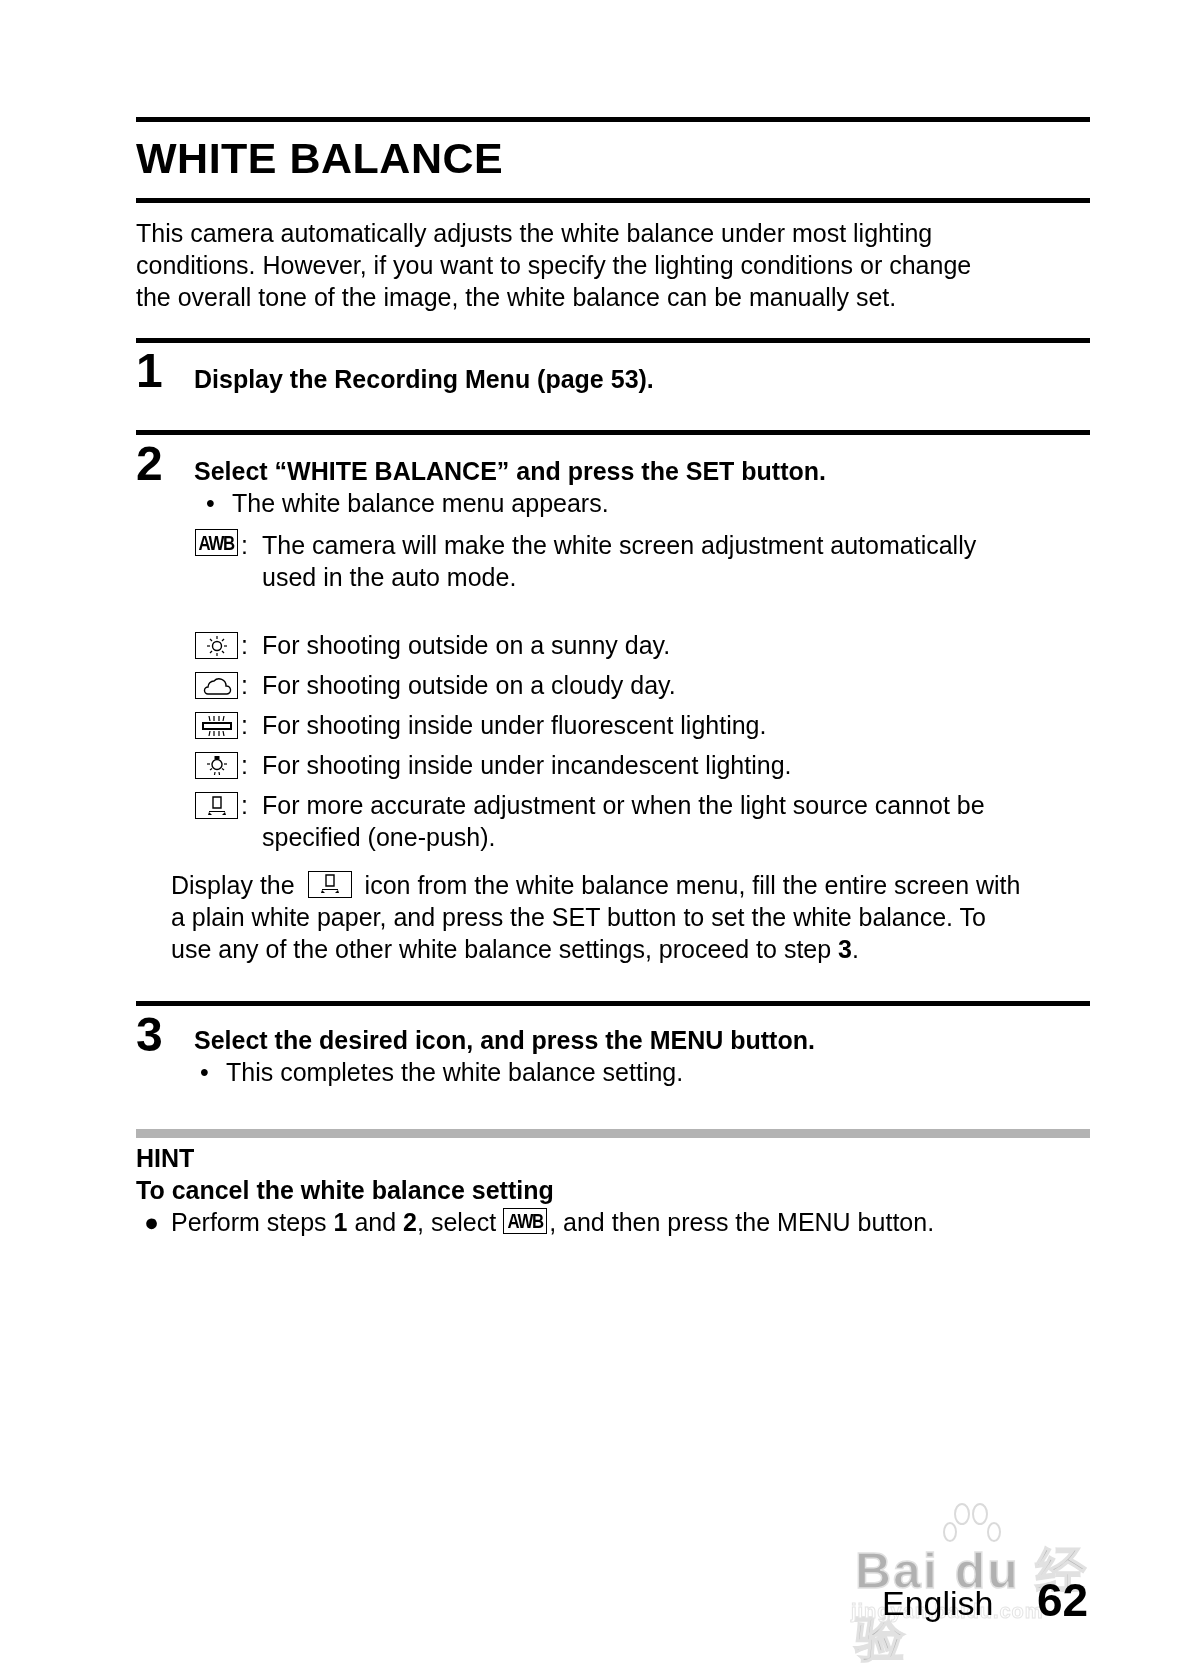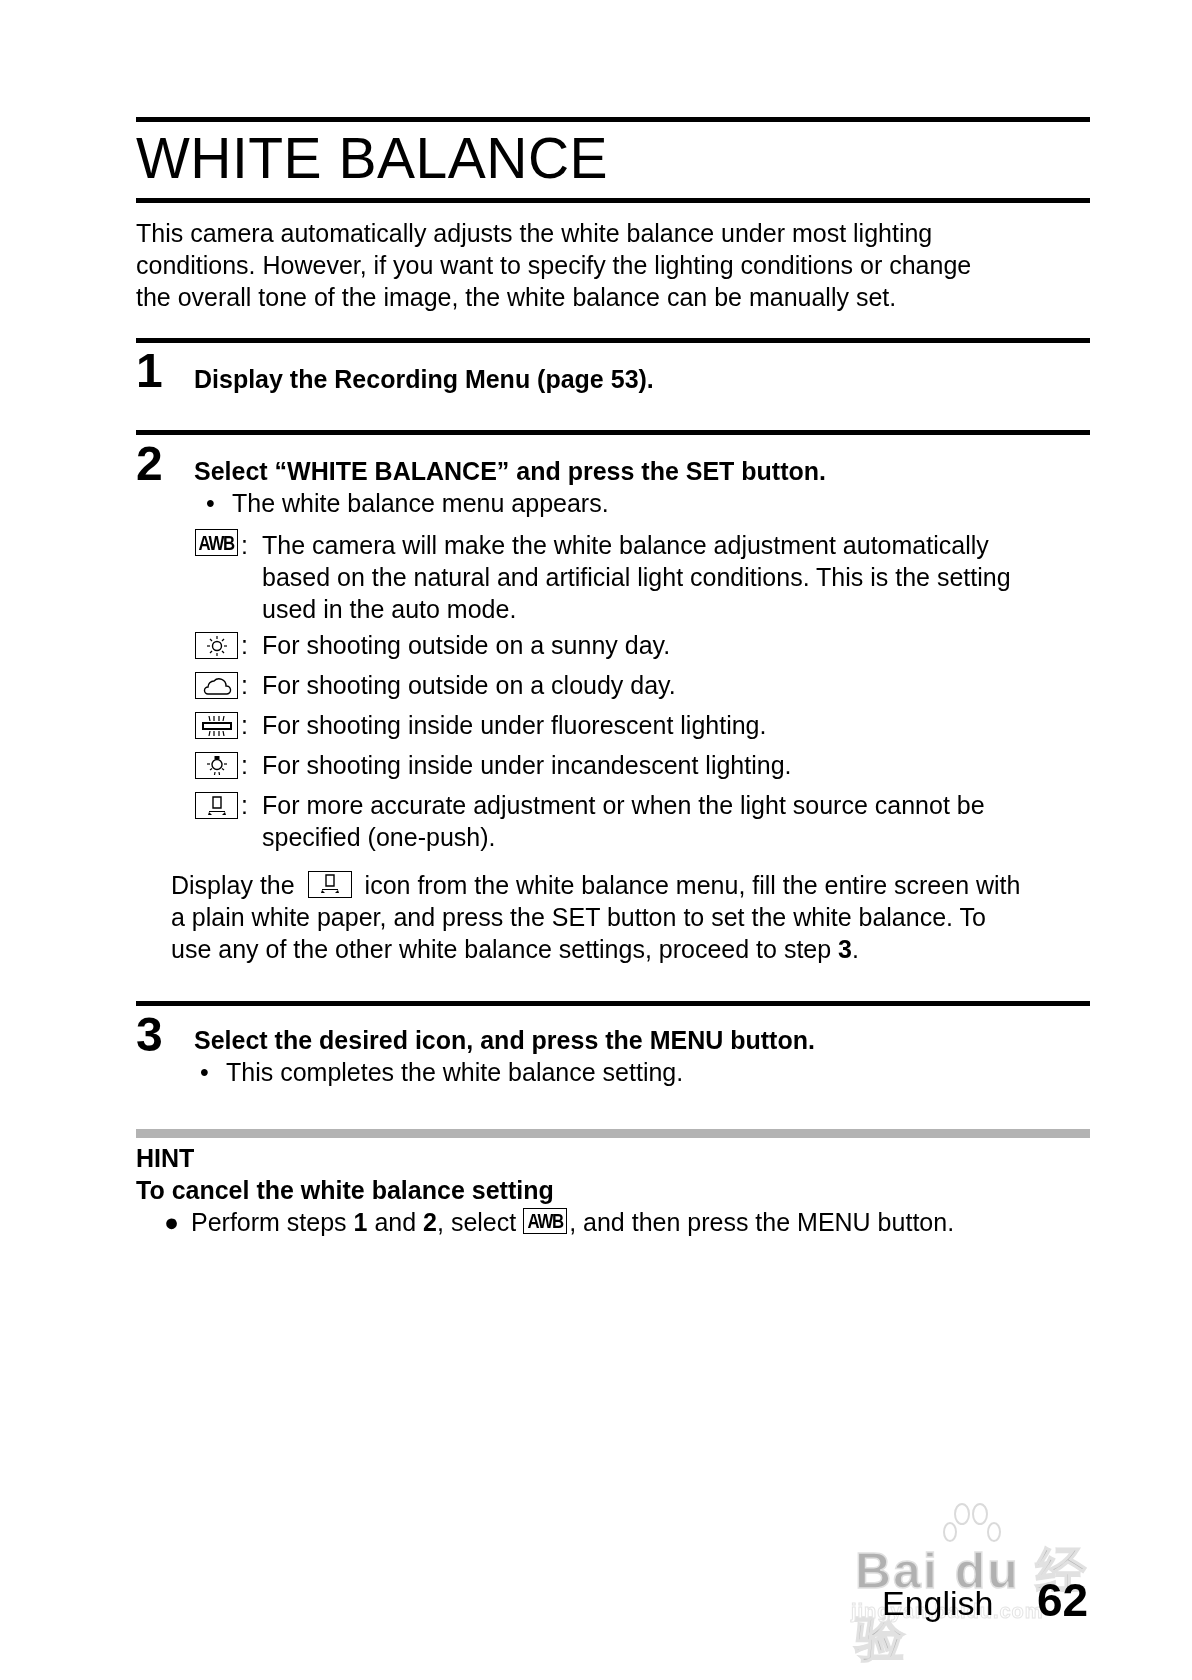--- a/index.html
+++ b/index.html
@@ -1,21 +1,21 @@
 <!DOCTYPE html>
 <html><head>
 <meta charset="utf-8">
 <style>
   html, body { margin:0; padding:0; background:#ffffff; }
   body { width:1192px; height:1680px; position:relative; overflow:hidden;
          font-family:"Liberation Sans", sans-serif; color:#000; }
   .rule { position:absolute; left:136px; width:954px; height:5px; background:#000; }
   .rule.grey { background:#b3b3b3; height:9px; }
   .abs { position:absolute; white-space:nowrap; }
-  .title { left:136px; top:126px; font-size:57px; font-weight:normal; letter-spacing:0.5px; line-height:64px; }
+  .title { left:136px; top:126px; font-size:43px; font-weight:bold; letter-spacing:0.5px; line-height:64px; }
   .body { font-size:25px; line-height:32px; }
   .intro { left:136px; top:217px; }
   .num { font-size:48px; font-weight:bold; line-height:50px; }
   .head { font-size:25px; font-weight:bold; line-height:32px; }
   .bul { display:inline-block; width:32px; text-align:left; padding-left:6px; box-sizing:border-box; }
   .icon { position:absolute; left:195px; width:43px; height:27px; border:1.5px solid #000; box-sizing:border-box;
           display:flex; align-items:center; justify-content:center; }
   .icon svg { display:block; }
   .awb { font-family:"Liberation Sans", sans-serif; font-weight:bold; font-size:21px; letter-spacing:-1.5px;
          transform:scaleX(0.8); display:inline-block; line-height:20px; }
@@ -53,22 +53,21 @@
 <div class="abs head" style="left:194px; top:455px;">Select “WHITE BALANCE” and press the SET button.</div>
 <div class="abs body" style="left:178px; top:487px;margin-left:22px;">
   <span class="bul">•</span><span>The white balance menu appears.</span>
 </div>
 
 <div class="icon" style="top:529px;">
   <span class="awb">AWB</span>
 </div>
 <div class="colon" style="top:529px;">:</div>
 <div class="desc" style="top:529px;">
-  <div>The camera will make the white balance adjustment automatically</div>
-  <div>based on the natural and artificial light conditions. This is the setting</div>
+  <div>The camera will make the white screen adjustment automatically</div>
   <div>used in the auto mode.</div>
 </div>
 
 <div class="icon" style="top:632px;">
   <svg width="26" height="22" viewBox="0 0 26 22">
     <circle cx="13" cy="11" r="4.5" fill="none" stroke="#000" stroke-width="1.4"></circle>
     <g stroke="#000" stroke-width="1.2">
       <line x1="13" y1="1" x2="13" y2="4"></line>
         <line x1="13" y1="18" x2="13" y2="21"></line>
       <line x1="3" y1="11" x2="6" y2="11"></line>
@@ -160,21 +159,21 @@
 <div class="rule" style="top:1001px;"></div>
 <div class="abs num" style="left:136px; top:1010px;">3</div>
 <div class="abs head" style="left:194px; top:1024px;">Select the desired icon, and press the MENU button.</div>
 <div class="abs body" style="left:194px; top:1056px;">
   <span class="bul">•</span><span>This completes the white balance setting.</span>
 </div>
 
 <div class="rule grey" style="top:1129px;"></div>
 <div class="abs head" style="left:136px; top:1142px;">HINT</div>
 <div class="abs head" style="left:136px; top:1174px;">To cancel the white balance setting</div>
-<div class="abs body" style="left:144px; top:1206px;margin-left:20px;">
+<div class="abs body" style="left:144px; top:1206px;">
   <span style="display:inline-block; width:27px;">●</span><span>Perform steps </span><b>1</b><span> and </span><b>2</b><span>, select </span><span class="inline-icon" style="width:44px; height:26px; margin-right:2px;">
       <span class="awb">AWB</span>
     </span><span>, and then press the MENU button.</span>
 </div>
 
 <div class="watermark">
   <svg width="70" height="60" viewBox="0 0 70 60" style="position:absolute; left:95px; top:0px;">
     <g fill="none" stroke="#bdbdbd" stroke-width="2">
       <ellipse cx="22" cy="14" rx="7" ry="10"></ellipse>
       <ellipse cx="40" cy="14" rx="7" ry="10"></ellipse>

